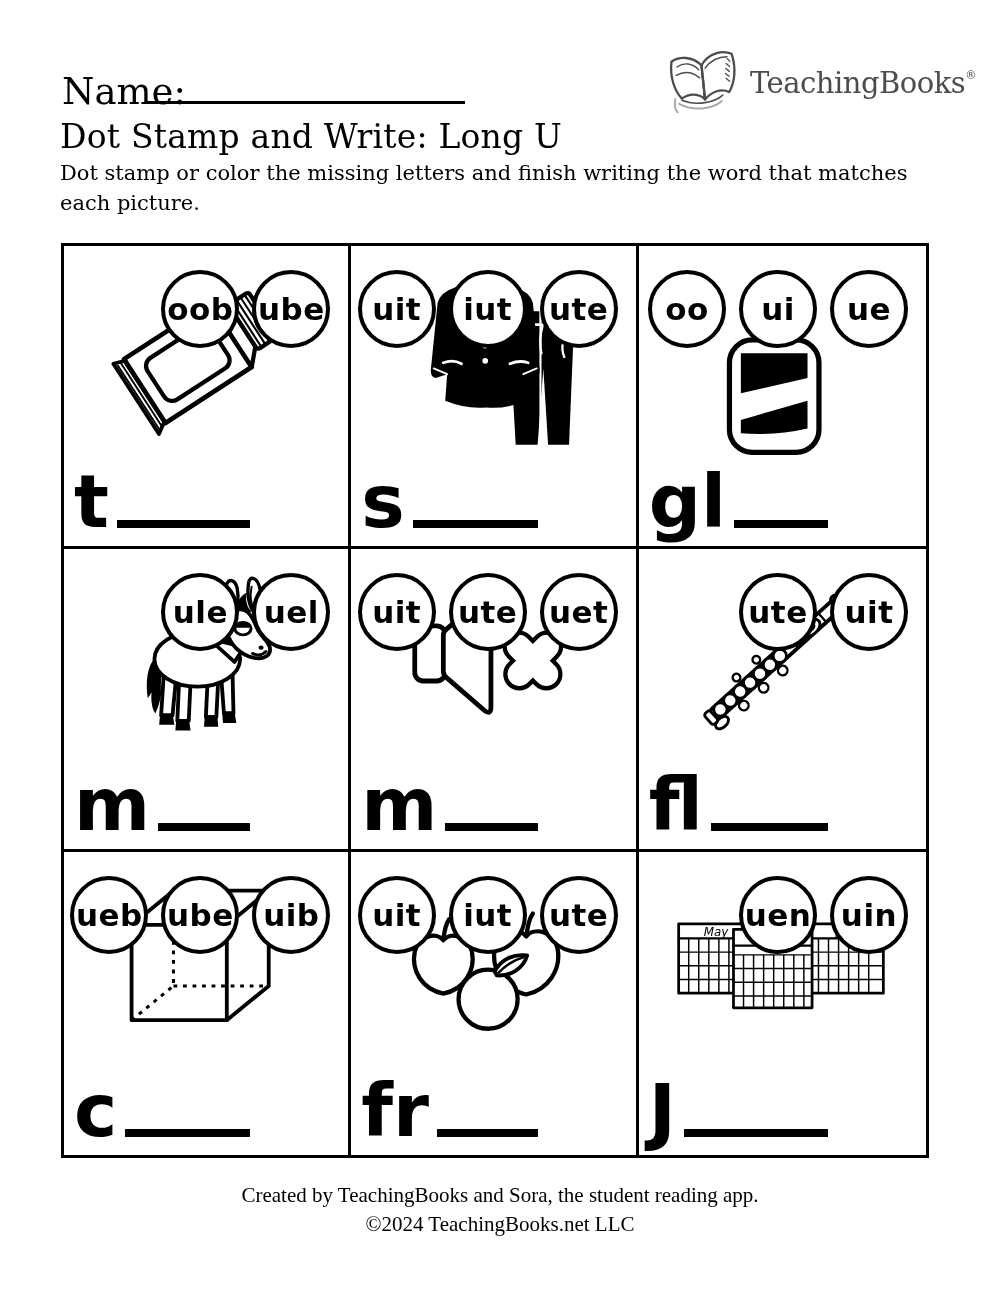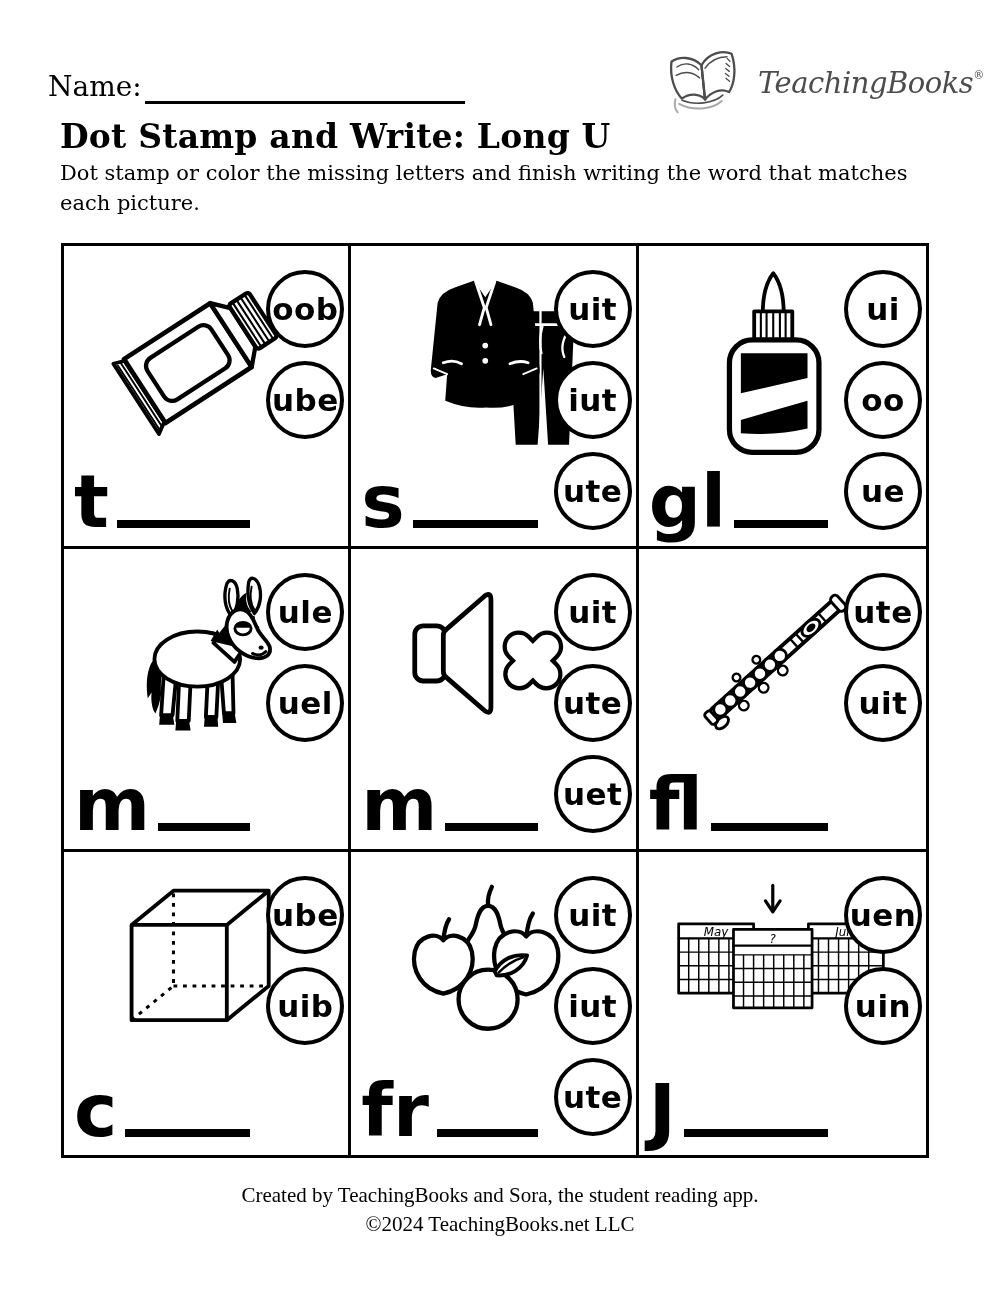--- a/index.html
+++ b/index.html
@@ -2,42 +2,42 @@
 <html><head>
 <meta charset="utf-8">
 <style>
   html,body{margin:0;padding:0;}
   body{
     width:1000px;height:1294px;background:#ffffff;color:#000;
     font-family:"DejaVu Serif", serif;position:relative;overflow:hidden;
   }
   .abs{position:absolute;}
   
-  .name-label{left:48px;top:70px;font-size:28px;}
+  .name-label{left:62px;top:70px;font-size:37px;}
   .name-line{left:145px;top:101px;width:320px;height:3px;background:#000;}
   .logo{left:664px;top:46px;display:flex;align-items:center;}
   .logo svg{width:82px;height:74px;}
-  .logo-text{font-size:29px;color:#4c4c4e;letter-spacing:-0.5px;margin-left:12px;font-style:italic;}
+  .logo-text{font-size:29px;color:#4c4c4e;letter-spacing:-0.5px;margin-left:4px;}
   .logo-reg{font-size:11px;color:#4c4c4e;vertical-align:14px;}
-  .page-title{left:60px;top:117px;font-size:33px;font-weight:bold;letter-spacing:0.2px;}
+  .page-title{left:60px;top:117px;font-size:33px;font-weight:normal;letter-spacing:0.2px;}
   .instructions{left:60px;top:158px;width:872px;font-size:21px;line-height:1.43;}
   
   .board{
     left:61px;top:243px;width:868px;height:915px;
     border:3px solid #000;box-sizing:border-box;
     display:grid;grid-template-columns:repeat(3,1fr);grid-template-rows:repeat(3,1fr);
     background:#fff;
   }
   .cell{position:relative;border-right:3px solid #000;border-bottom:3px solid #000;box-sizing:border-box;}
   .cell:nth-child(3n){border-right:none;}
   .cell:nth-child(n+7){border-bottom:none;}
   .pic{position:absolute;left:3px;top:6px;width:200px;height:212px;padding-left:36px;}
   .pic svg{width:100%;height:100%;}
   .pic.wide{left:0;width:212px;}
-  .opts{position:absolute;top:24px;right:4px;display:flex;flex-direction:column;gap:13px;align-items:center;}
+  .opts{position:absolute;top:24px;right:18px;display:flex;flex-direction:row;gap:13px;align-items:center;}
   .opt{
     box-sizing:border-box;width:78px;height:78px;border:4px solid #000;border-radius:50%;
     display:flex;align-items:center;justify-content:center;background:#fff;
     font-family:"DejaVu Sans",sans-serif;font-weight:bold;font-size:31px;letter-spacing:0.5px;
   }
   .stem{position:absolute;left:10px;right:98px;bottom:14px;display:flex;align-items:flex-end;}
   .stem-letter{font-family:"DejaVu Sans",sans-serif;font-weight:bold;font-size:73px;line-height:60px;white-space:nowrap;}
   .blank{flex:1;height:8px;background:#000;margin:0 0 4px 8px;min-width:60px;}
   
   .footer{left:0;top:1181px;width:1000px;text-align:center;
@@ -136,22 +136,22 @@
           <path d="M100,16 C93,25 89,40 89,58 L111,58 C111,40 107,25 100,16 Z" fill="#fff" stroke-width="4"></path>
           <rect x="80" y="56" width="40" height="30" fill="#fff" stroke-width="4"></rect>
           <path d="M87,58v26 M93,58v26 M100,58v26 M107,58v26 M113,58v26" stroke-width="2.2"></path>
           <rect x="54" y="86" width="94" height="118" rx="24" fill="#fff" stroke-width="5.5"></rect>
           <path d="M66,100 L136,100 L136,126 L66,142 Z" fill="#000" stroke="none"></path>
           <path d="M66,184 L66,170 L136,150 L136,179 Q101,187 66,184 Z" fill="#000" stroke="none"></path>
         </g>
       </svg>
     </div>
     <div class="opts">
+      <div class="opt">oo</div>
       <div class="opt">ui</div>
-      <div class="opt">oo</div>
       <div class="opt">ue</div>
     </div>
     <div class="stem">
       <span class="stem-letter">gl</span>
       <div class="blank"></div>
     </div>
   </div>
 
   <div class="cell">
     <div class="pic">
@@ -258,20 +258,21 @@
     <div class="pic">
       <svg viewBox="0 0 210 210">
         <g fill="none" stroke="#000" stroke-linejoin="round">
           <path d="M30,64 L130,64 L130,164 L30,164 Z" fill="#fff" stroke-width="4"></path>
           <path d="M30,64 L74,28 L174,28 L130,64 M174,28 L174,128 L130,164" stroke-width="4"></path>
           <path d="M30,164 L74,128 L74,28 M74,128 L174,128" stroke-width="3.2" stroke-dasharray="4,6"></path>
         </g>
       </svg>
     </div>
     <div class="opts">
+      <div class="opt">ueb</div>
       <div class="opt">ube</div>
       <div class="opt">uib</div>
     </div>
     <div class="stem">
       <span class="stem-letter">c</span>
       <div class="blank"></div>
     </div>
   </div>
 
   <div class="cell">

